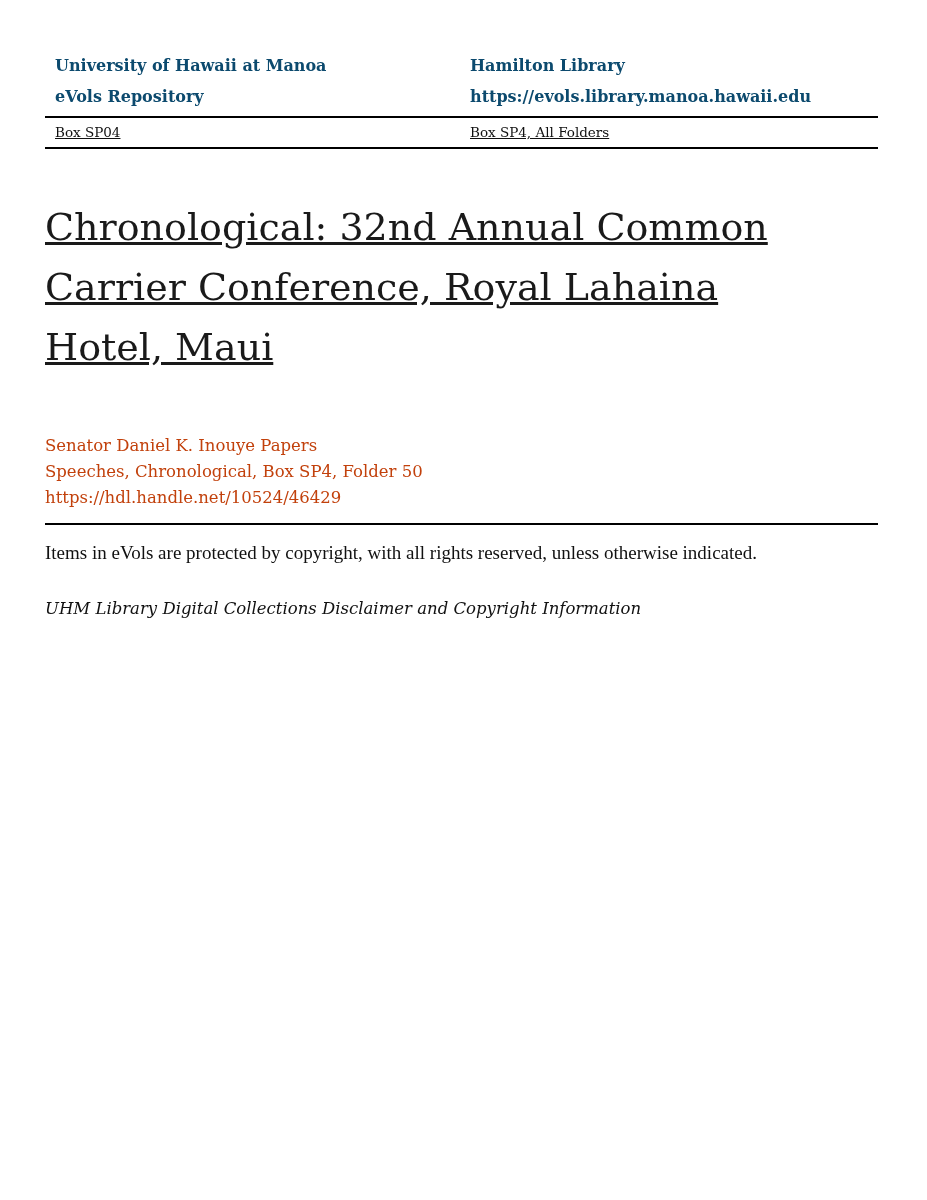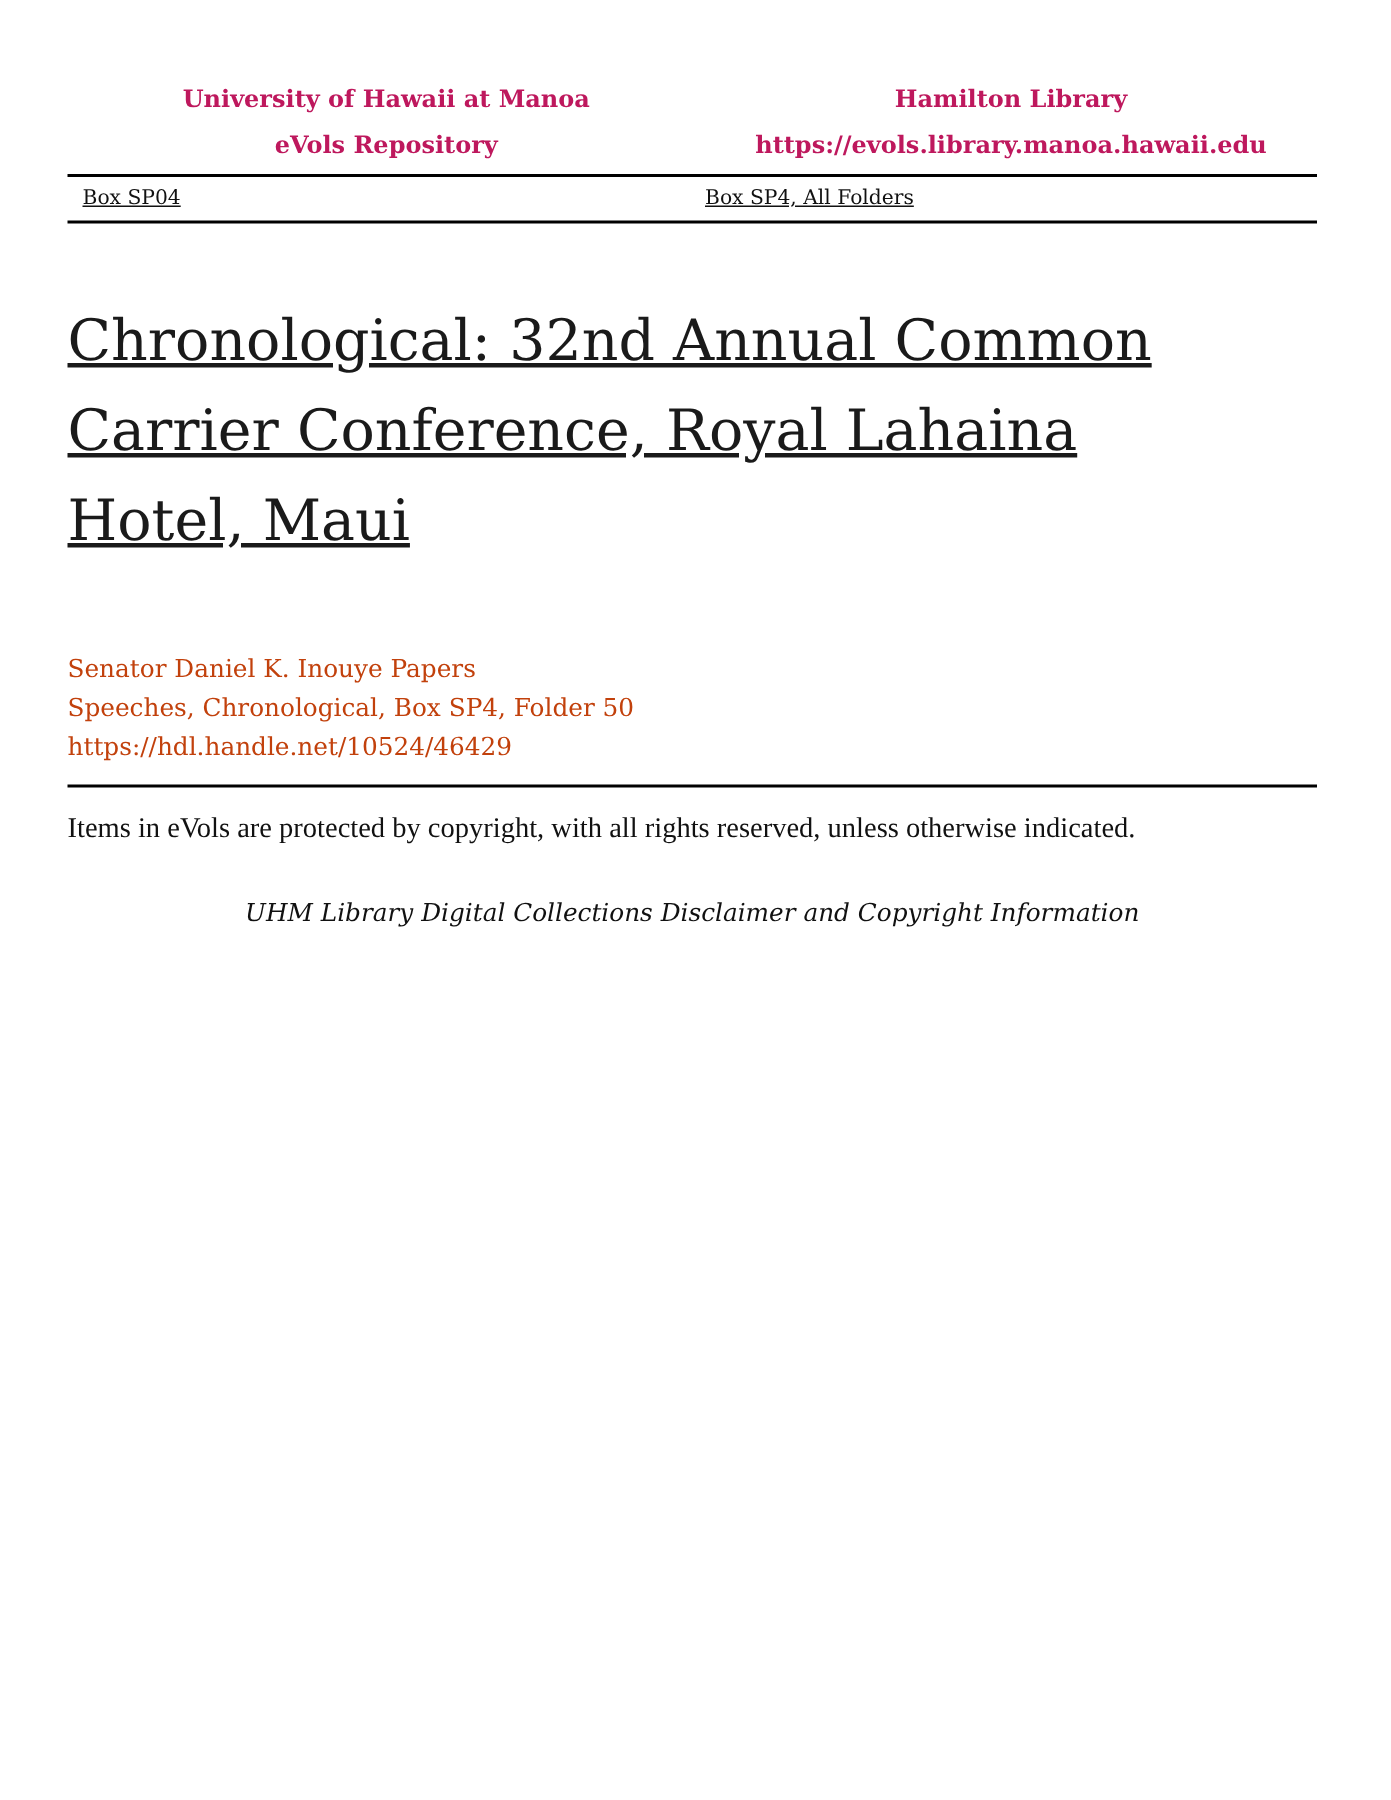--- a/index.html
+++ b/index.html
@@ -22,23 +22,22 @@
   .repo-header { padding-top: 50px; }
   .hdr-grid {
     display: grid;
     grid-template-columns: 415px 1fr;
   }
   .hdr-cell { padding-left: 10px; }
   .hdr-line {
     font-size: 16px;
     line-height: 31px;
     font-weight: bold;
-    color: #be185d;
+    color: #0c4a6e;
     white-space: nowrap;
-    text-align: center;
   }
   a.plain-link { color: inherit; text-decoration: none; cursor: pointer; }
   .rule {
     border: 0;
     border-top: 2.5px solid #000000;
     margin: 0;
   }
   .rule-1 { margin-top: 4px; }
   .sub-row .hdr-sub {
     font-size: 13.5px;
@@ -77,21 +76,20 @@
     line-height: 24px;
     color: #111111;
     font-family: Liberation Serif, serif;
   }
   .disclaimer-line {
     margin: 32px 0 0 0;
     font-size: 16.5px;
     line-height: 24px;
     font-style: italic;
     color: #111111;
-    text-align: center;
   }
 </style>
 </head>
 <body>
 
 <div class="page">
 
   <header class="repo-header">
     <div class="hdr-grid">
       <div class="hdr-cell">

